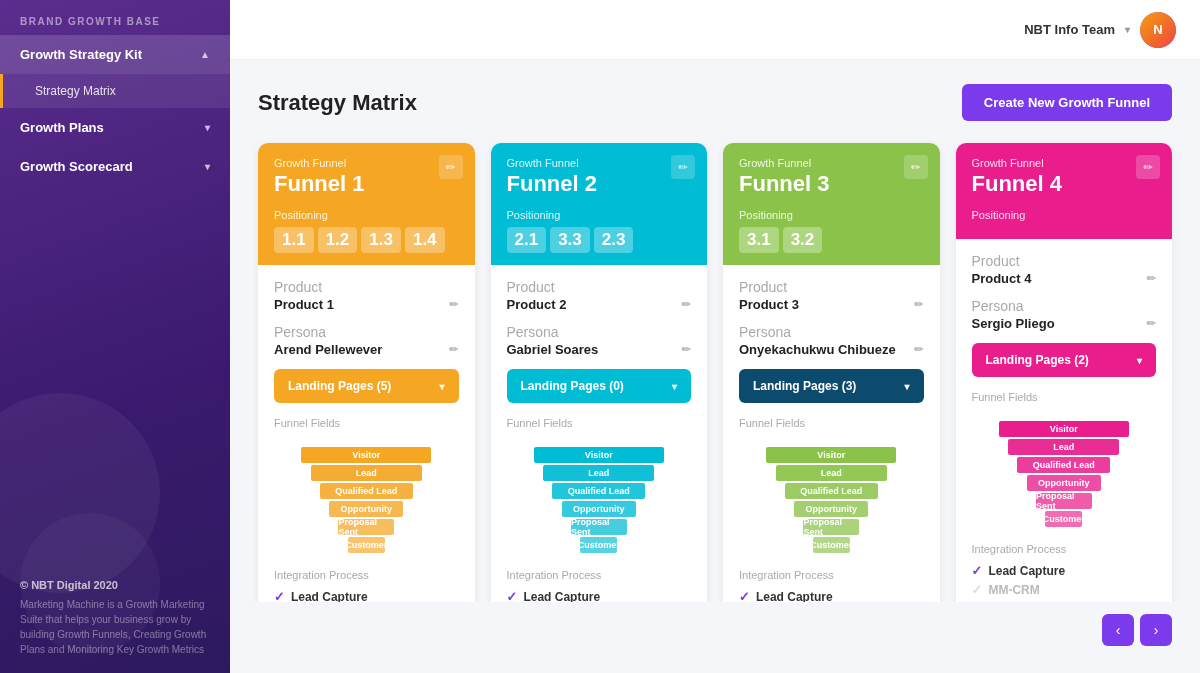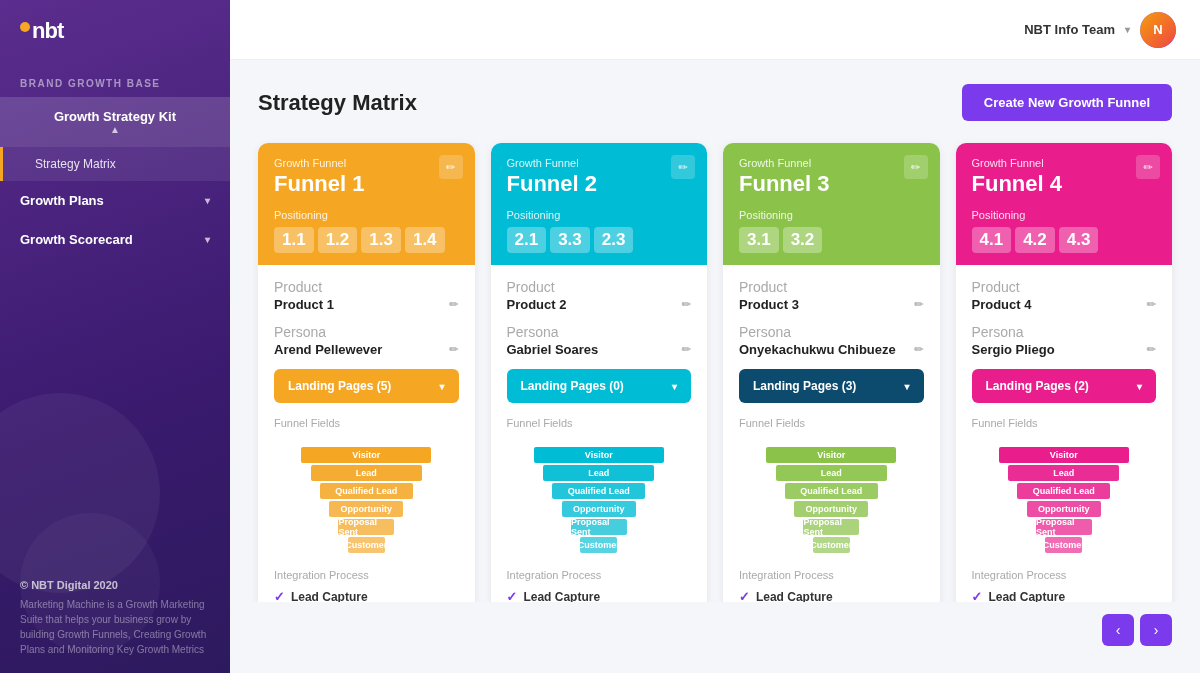--- a/index.html
+++ b/index.html
@@ -70,21 +70,20 @@
       display: flex;
       align-items: center;
       justify-content: space-between;
       cursor: pointer;
       color: white;
       font-size: 13px;
       font-weight: 600;
     }
     .sidebar-nav-item.active {
       background: rgba(255,255,255,0.15);
-      flex-direction: column;
     }
     .sidebar-nav-item .chevron {
       font-size: 10px;
       opacity: 0.7;
     }
     .sidebar-sub-item {
       padding: 10px 20px 10px 32px;
       display: flex;
       align-items: center;
       cursor: pointer;
@@ -368,24 +367,20 @@
       justify-content: center;
       font-size: 14px;
       color: white;
       background: #7c3aed;
     }
   </style>
 </head>
 <body>
 
 <div class="sidebar">
-  <div class="sidebar-logo">
-    <span class="logo-dot"></span>
-    <span class="logo-text">nbt</span>
-  </div>
   <div class="sidebar-section-label">BRAND GROWTH BASE</div>
 
   <div class="sidebar-nav-item active">
     <span>Growth Strategy Kit</span>
     <span class="chevron">▲</span>
   </div>
   <div class="sidebar-sub-item">
     <span>Strategy Matrix</span>
   </div>
 
@@ -615,25 +610,20 @@
       <span>MM-CRM</span>
     </div>
     </div>
   </div>
         <div class="funnel-card">
     <div class="card-header" style="background:#e91e8c;">
       <div class="funnel-label">Growth Funnel</div>
       <div class="funnel-name">Funnel 4</div>
       <div class="edit-icon">✏</div>
       <div class="positioning-label">Positioning</div>
-      <div class="positioning-tags">
-              <span class="pos-tag">4.1</span>
-              <span class="pos-tag">4.2</span>
-              <span class="pos-tag">4.3</span>
-            </div>
     </div>
     <div class="card-body">
       <div class="card-field">
         <div class="field-label">Product</div>
         <div class="field-value">
           <span>Product 4</span>
           <span class="field-edit">✏</span>
         </div>
       </div>
       <div class="card-field">

